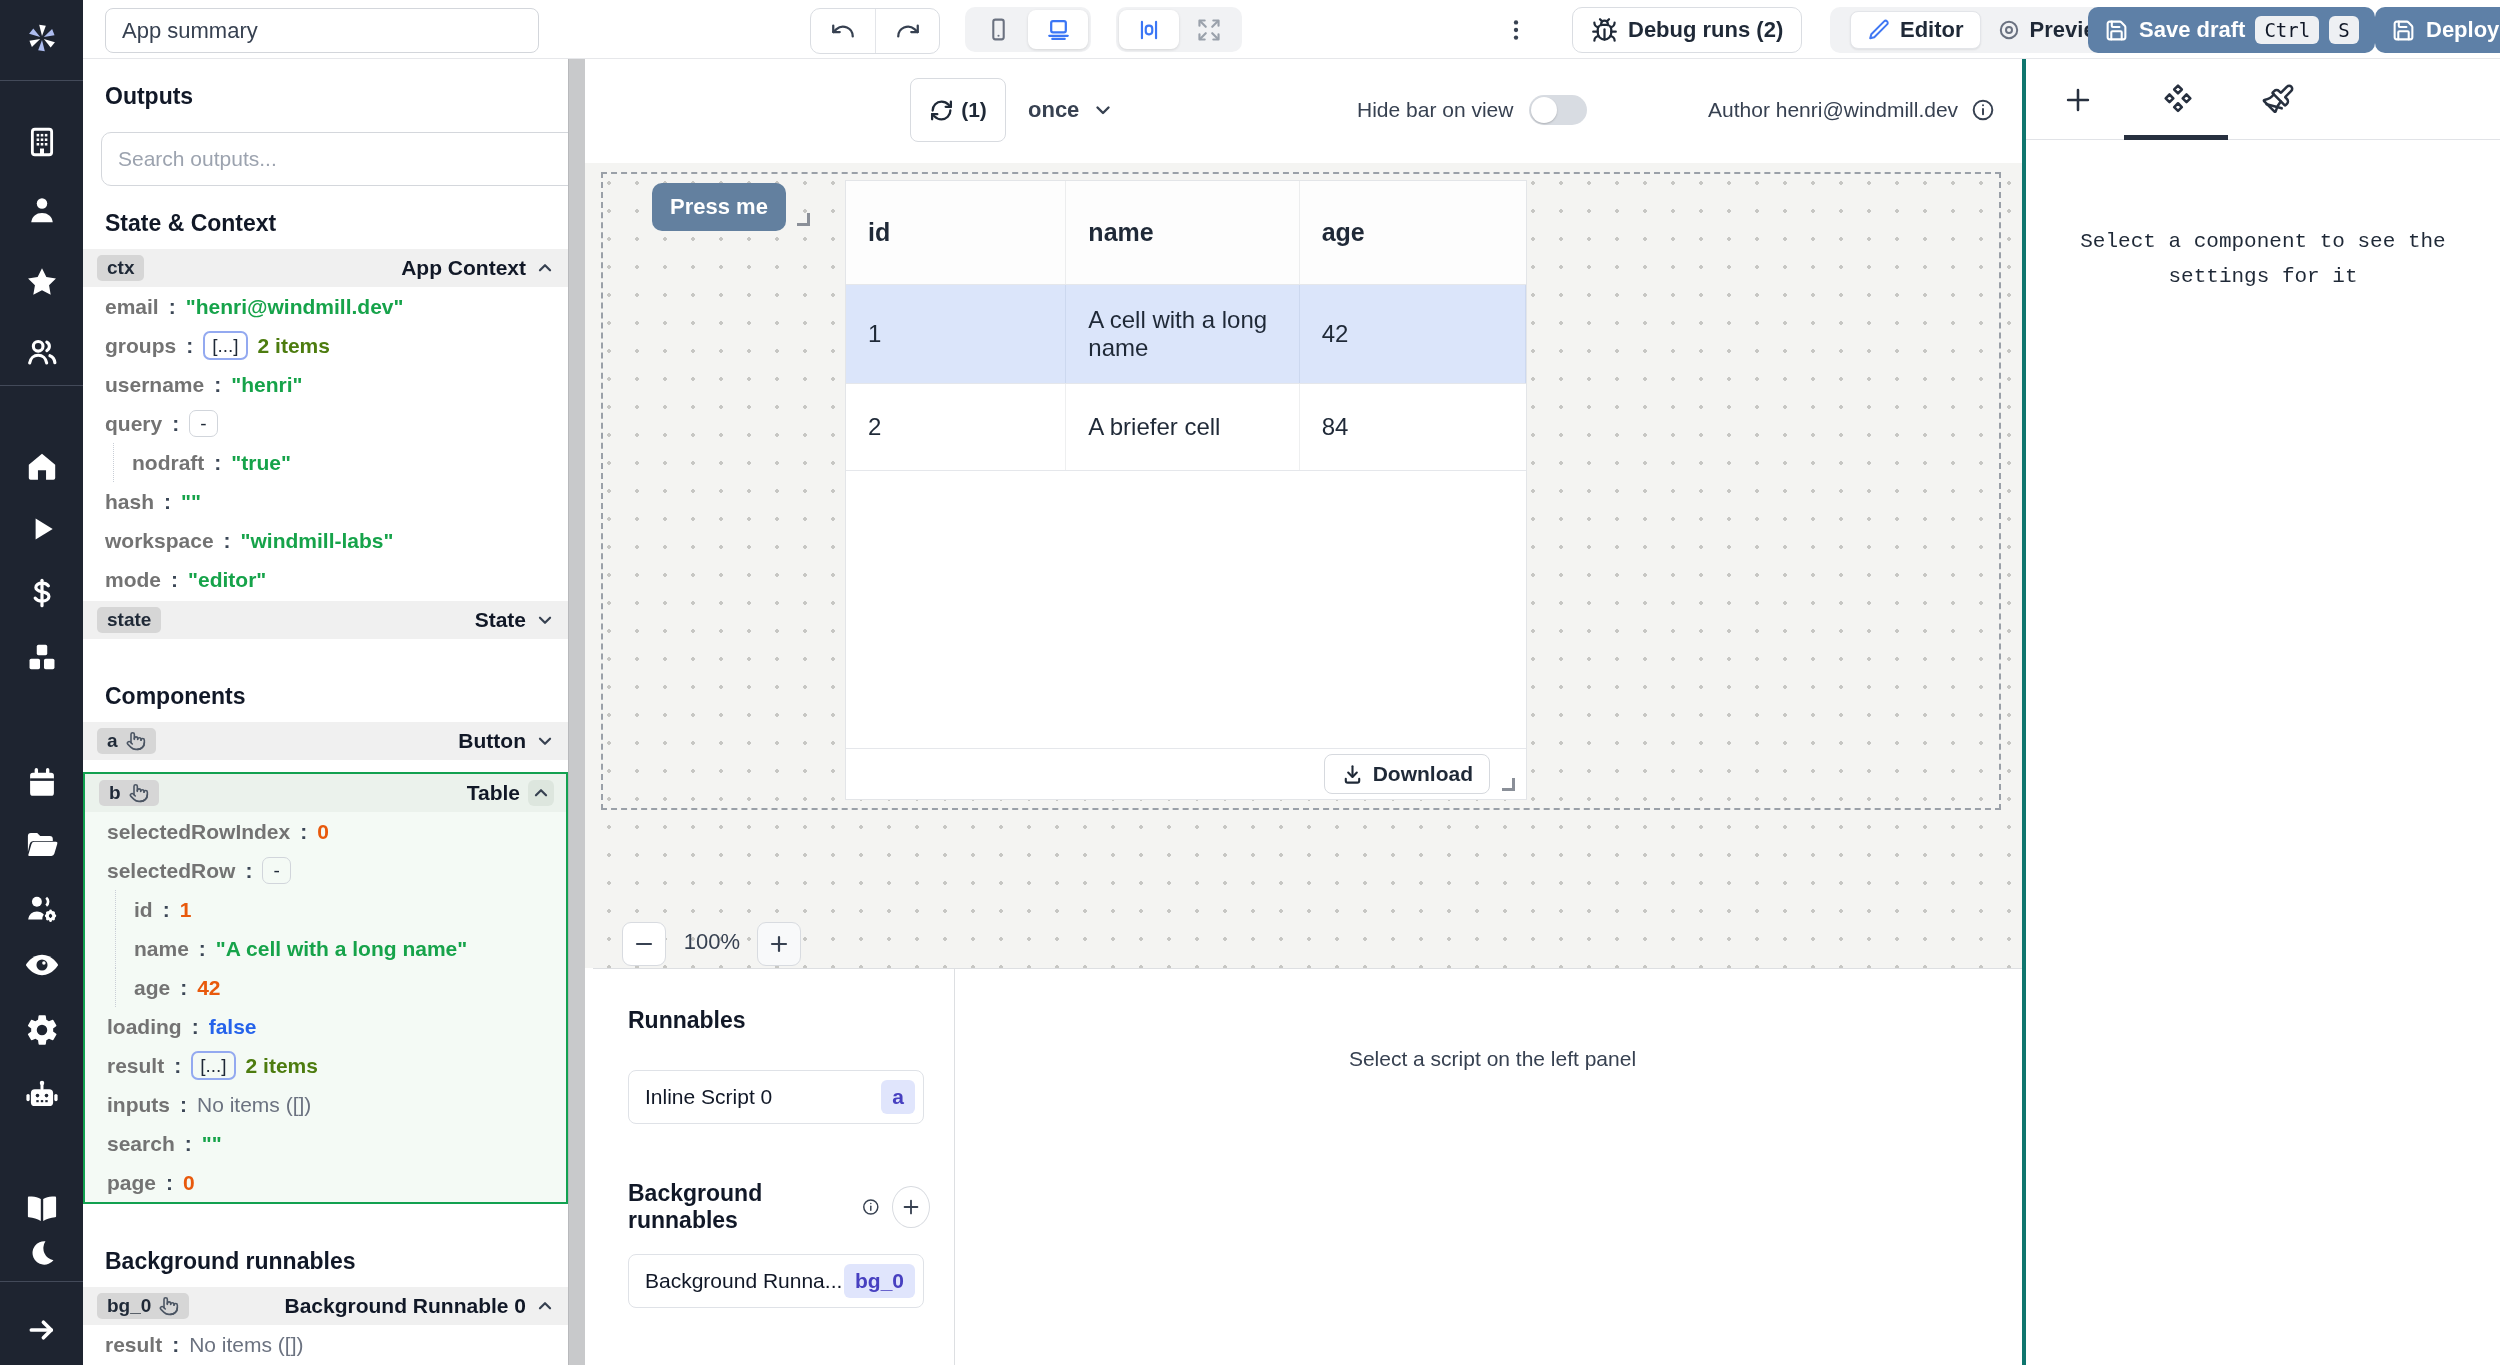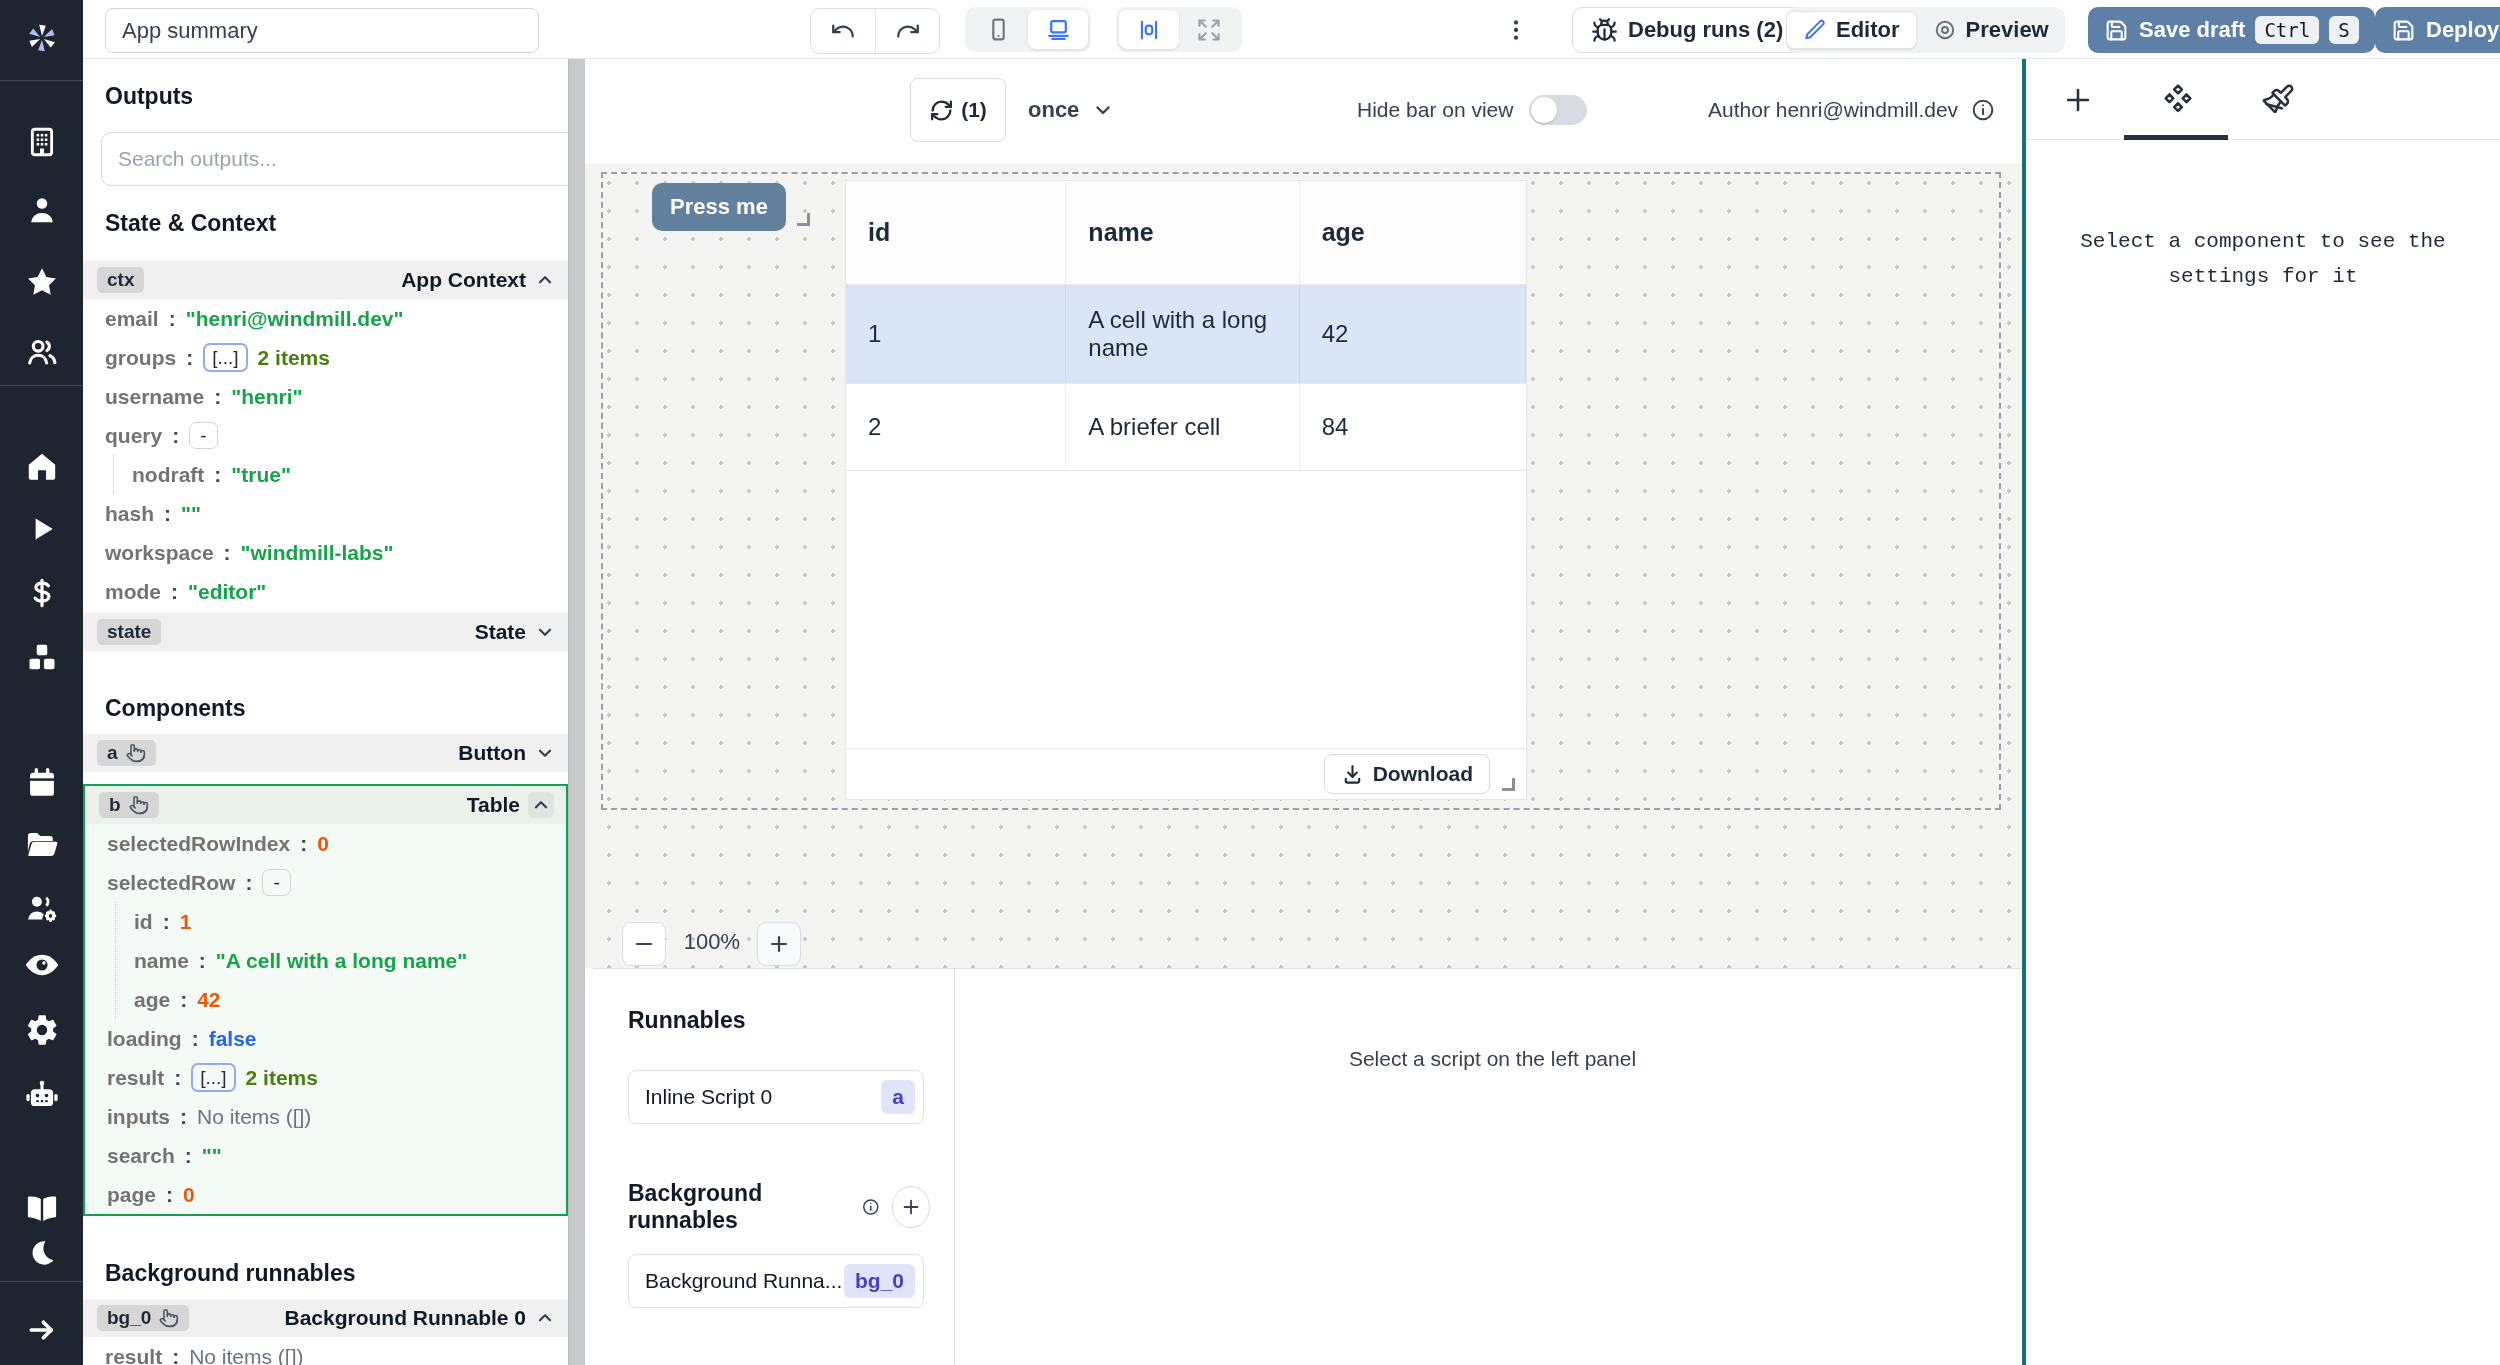--- a/index.html
+++ b/index.html
@@ -18,21 +18,21 @@
   .summary-input { position:absolute; left:22px; top:8px; width:434px; height:45px; border:1px solid #d3d6db; border-radius:8px; padding:0 16px; font-size:22px; color:#374151; font-family:"Liberation Sans",sans-serif; background:#fff; }
   .btn-group { position:absolute; display:flex; background:#fff; border:1px solid #dadde2; border-radius:10px; overflow:hidden; }
   .btn-group .seg { width:64px; height:44px; display:flex; align-items:center; justify-content:center; cursor:pointer; color:#374151; }
   .btn-group .seg + .seg { border-left:1px solid #e3e5e9; }
   .soft-group { position:absolute; display:flex; background:#f1f2f4; border-radius:10px; padding:3px; }
   .soft-group .seg { width:60px; height:39px; display:flex; align-items:center; justify-content:center; border-radius:8px; cursor:pointer; color:#6b7280; }
   .soft-group .seg.active { background:#fff; box-shadow:0 1px 3px rgba(0,0,0,.12); color:#3b76f5; }
   .kebab { position:absolute; left:1420px; top:11px; width:26px; height:38px; display:flex; align-items:center; justify-content:center; cursor:pointer; color:#374151; }
   .tb-btn { position:absolute; top:7px; height:46px; display:flex; align-items:center; gap:10px; border-radius:10px; font-size:22px; font-weight:bold; cursor:pointer; }
   .tb-white { background:#fff; border:1px solid #dadde2; color:#1f2937; padding:0 18px; }
-  .tb-seg-wrap { background:#f1f2f4; padding:0; gap:0; }
+  .tb-seg-wrap { background:#f1f2f4; padding:20px; gap:0;margin-left:44px; }
   .tb-seg { height:38px; display:flex; align-items:center; gap:9px; padding:0 16px; border-radius:8px; font-size:22px; font-weight:bold; color:#1f2937; cursor:pointer; }
   .tb-seg.active { background:#fff; border:1px solid #e3e5e9; box-shadow:0 1px 2px rgba(0,0,0,.08); }
   .tb-blue { background:#5e80a7; color:#fff; padding:0 16px; border:none; }
   .kbd { background:#eef0f3; color:#111827; font-family:"DejaVu Sans Mono", monospace; font-size:19px; font-weight:normal; border-radius:6px; padding:3px 9px; }
 
   
   .left-panel { position:absolute; left:83px; top:59px; width:485px; height:1306px; background:#fff; overflow:hidden; padding-top:24px; }
   .lp-h { font-size:23px; font-weight:bold; color:#111827; padding-left:22px; }
   .search-out { margin:22px 18px 0 18px; width:477px; height:54px; border:1px solid #d4d7dc; border-radius:10px; padding:0 16px; font-size:21px; color:#374151; font-family:"Liberation Sans",sans-serif; }
   .search-out::placeholder { color:#9ca3af; }
@@ -381,21 +381,21 @@
         </svg>
       <span>Deploy</span>
     </div>
   </div>
 
   <div class="left-panel">
     <div class="lp-h">Outputs</div>
     <input class="search-out" type="text" placeholder="Search outputs..." style="">
     <div class="lp-h" style="margin-top:24px">State &amp; Context</div>
 
-    <div class="out-bar" style="margin-top:24px">
+    <div class="out-bar" style="margin-top:12px">
       <span class="out-chip">ctx</span>
       <span class="out-type">
           <span>App Context</span>
         <svg width="22" height="22" viewBox="0 0 24 24" fill="none" stroke="#374151" stroke-width="2.4" stroke-linecap="round" stroke-linejoin="round">
             <path d="m6.5 14.5 5.5-5.5 5.5 5.5"></path>
           </svg>
       </span>
     </div>
     <div class="kvs">
         <div class="kv t-string">

